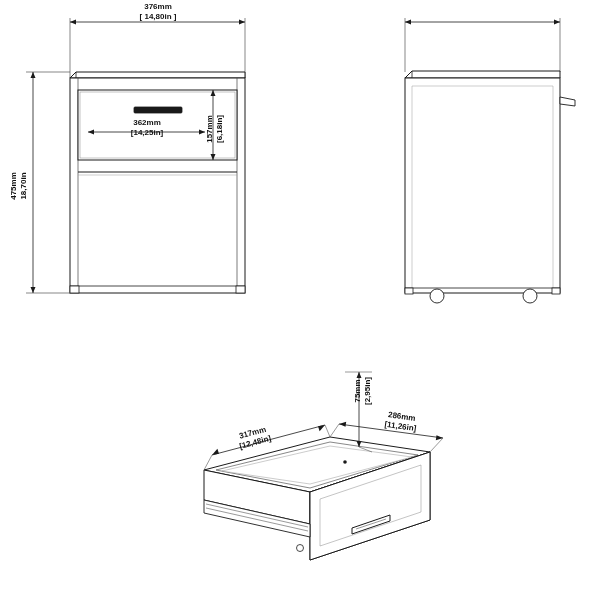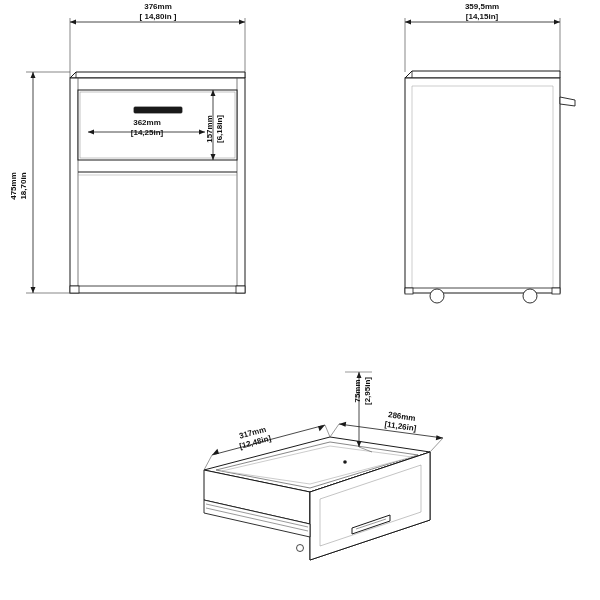--- a/index.html
+++ b/index.html
@@ -182,24 +182,20 @@
   <div class="dim-label" style="left:116px; top:118px; width:62px;">
     <span class="lbl-line">362mm</span>
     <span class="lbl-line">[14,25in]</span>
   </div>
 
   <div class="dim-label vert" style="left:184px; top:119px; width:62px; transform:rotate(-90deg);">
     <span class="lbl-line">157mm</span>
     <span class="lbl-line">[6,18in]</span>
   </div>
 
-  <div class="dim-label" style="left:440px; top:2px; width:84px;">
-    <span class="lbl-line">359,5mm</span>
-    <span class="lbl-line">[14,15in]</span>
-  </div>
 
   <div class="dim-label" style="left:222px; top:428px; width:64px; transform:rotate(-15deg);">
     <span class="lbl-line">317mm</span>
     <span class="lbl-line">[12,48in]</span>
   </div>
 
   <div class="dim-label" style="left:369px; top:412px; width:64px; transform:rotate(8deg);">
     <span class="lbl-line">286mm</span>
     <span class="lbl-line">[11,26in]</span>
   </div>

